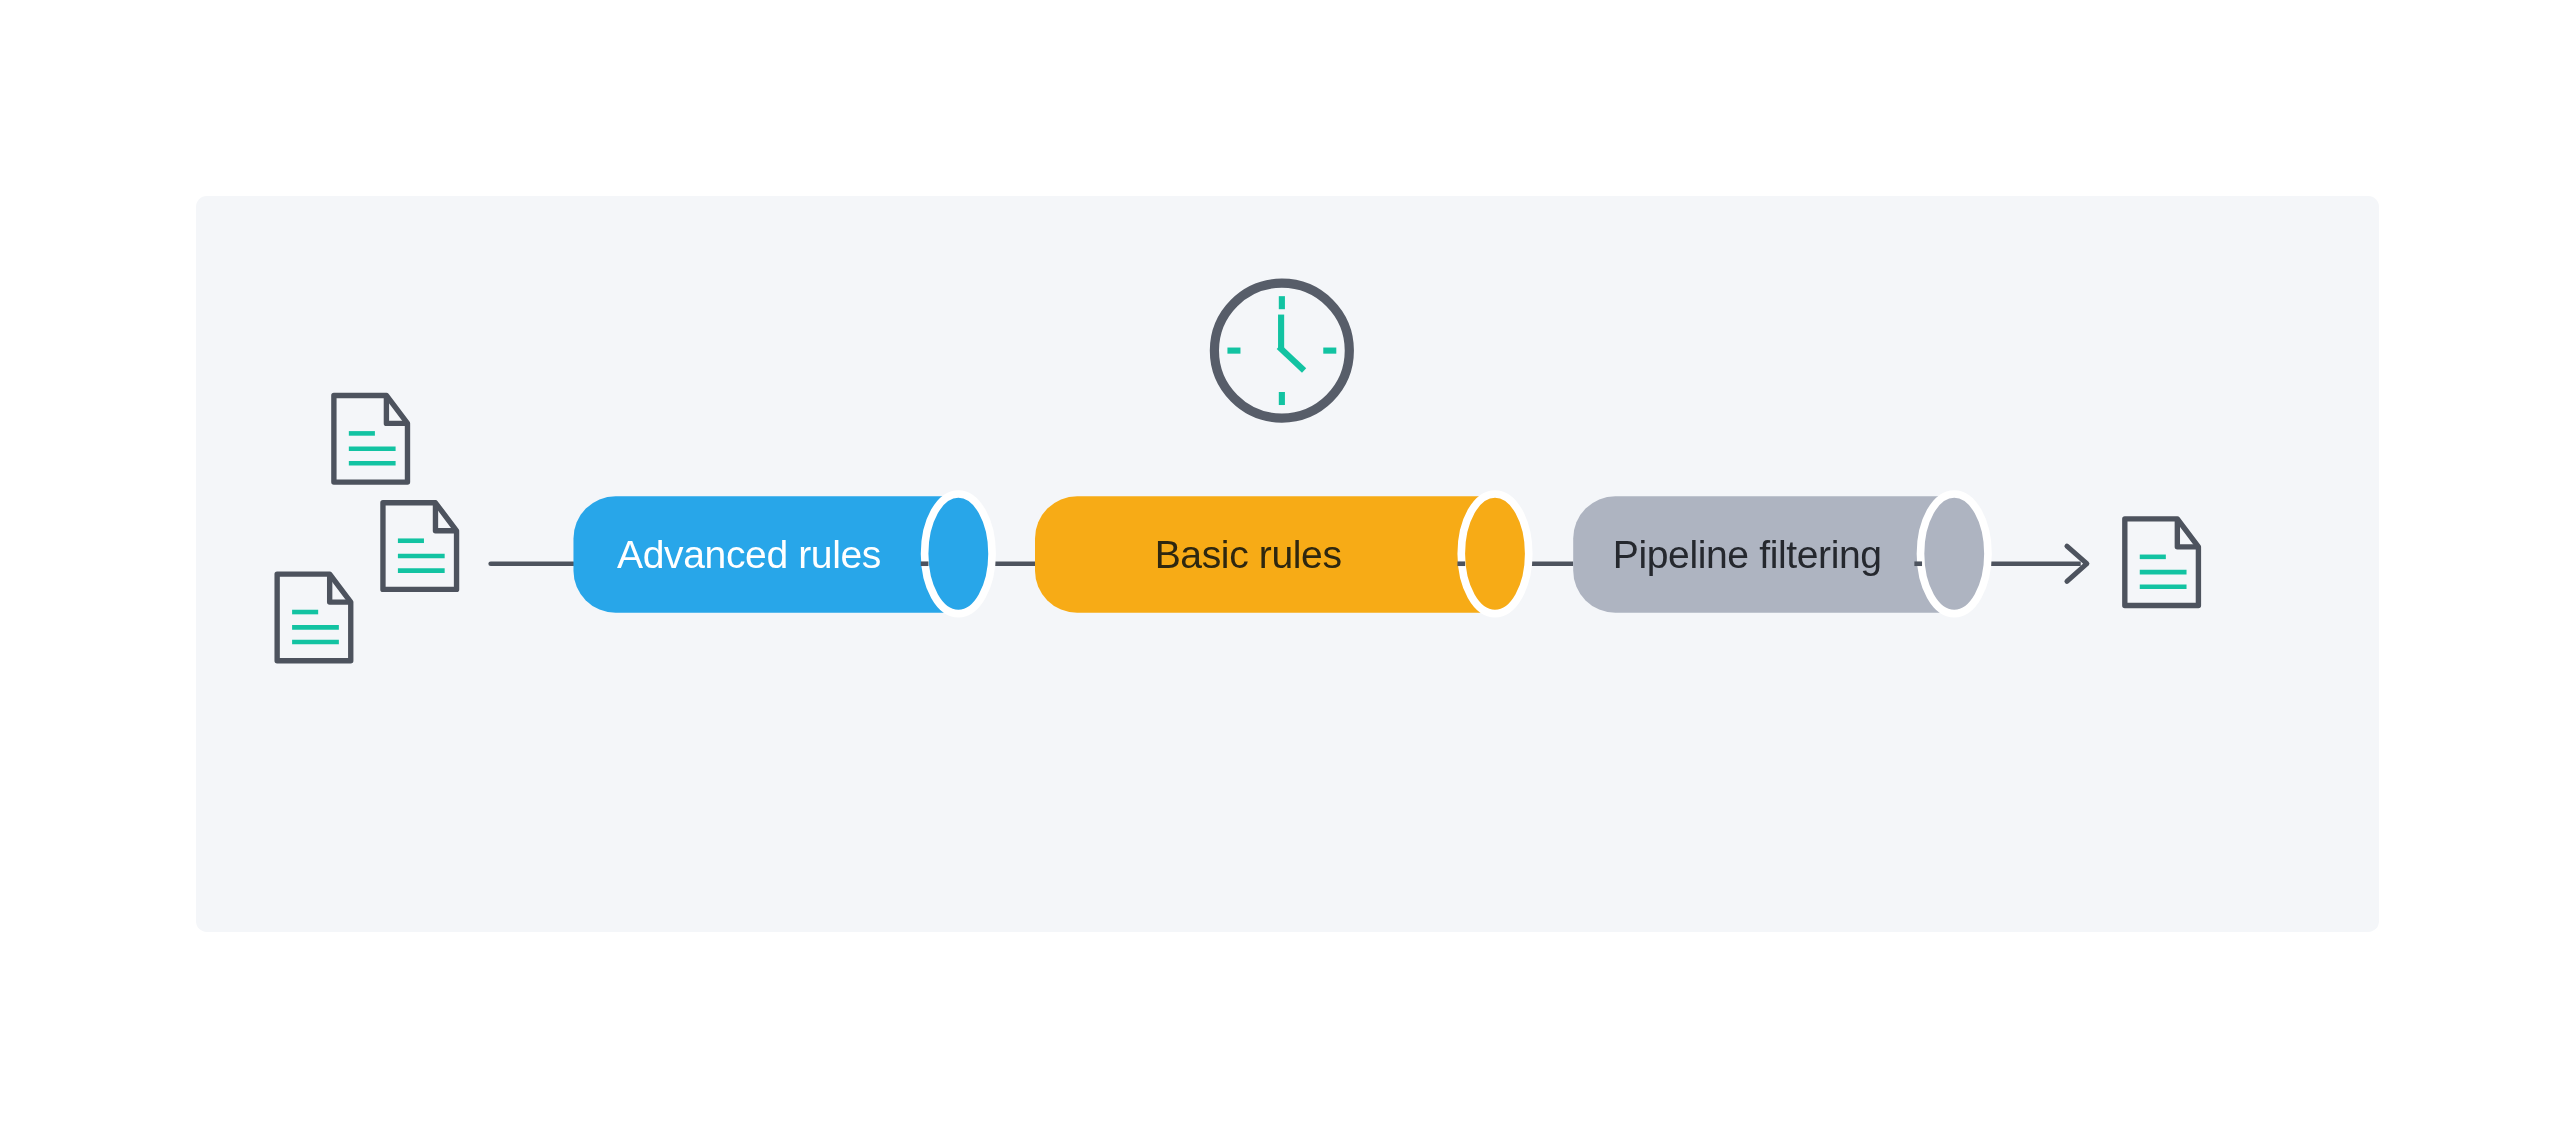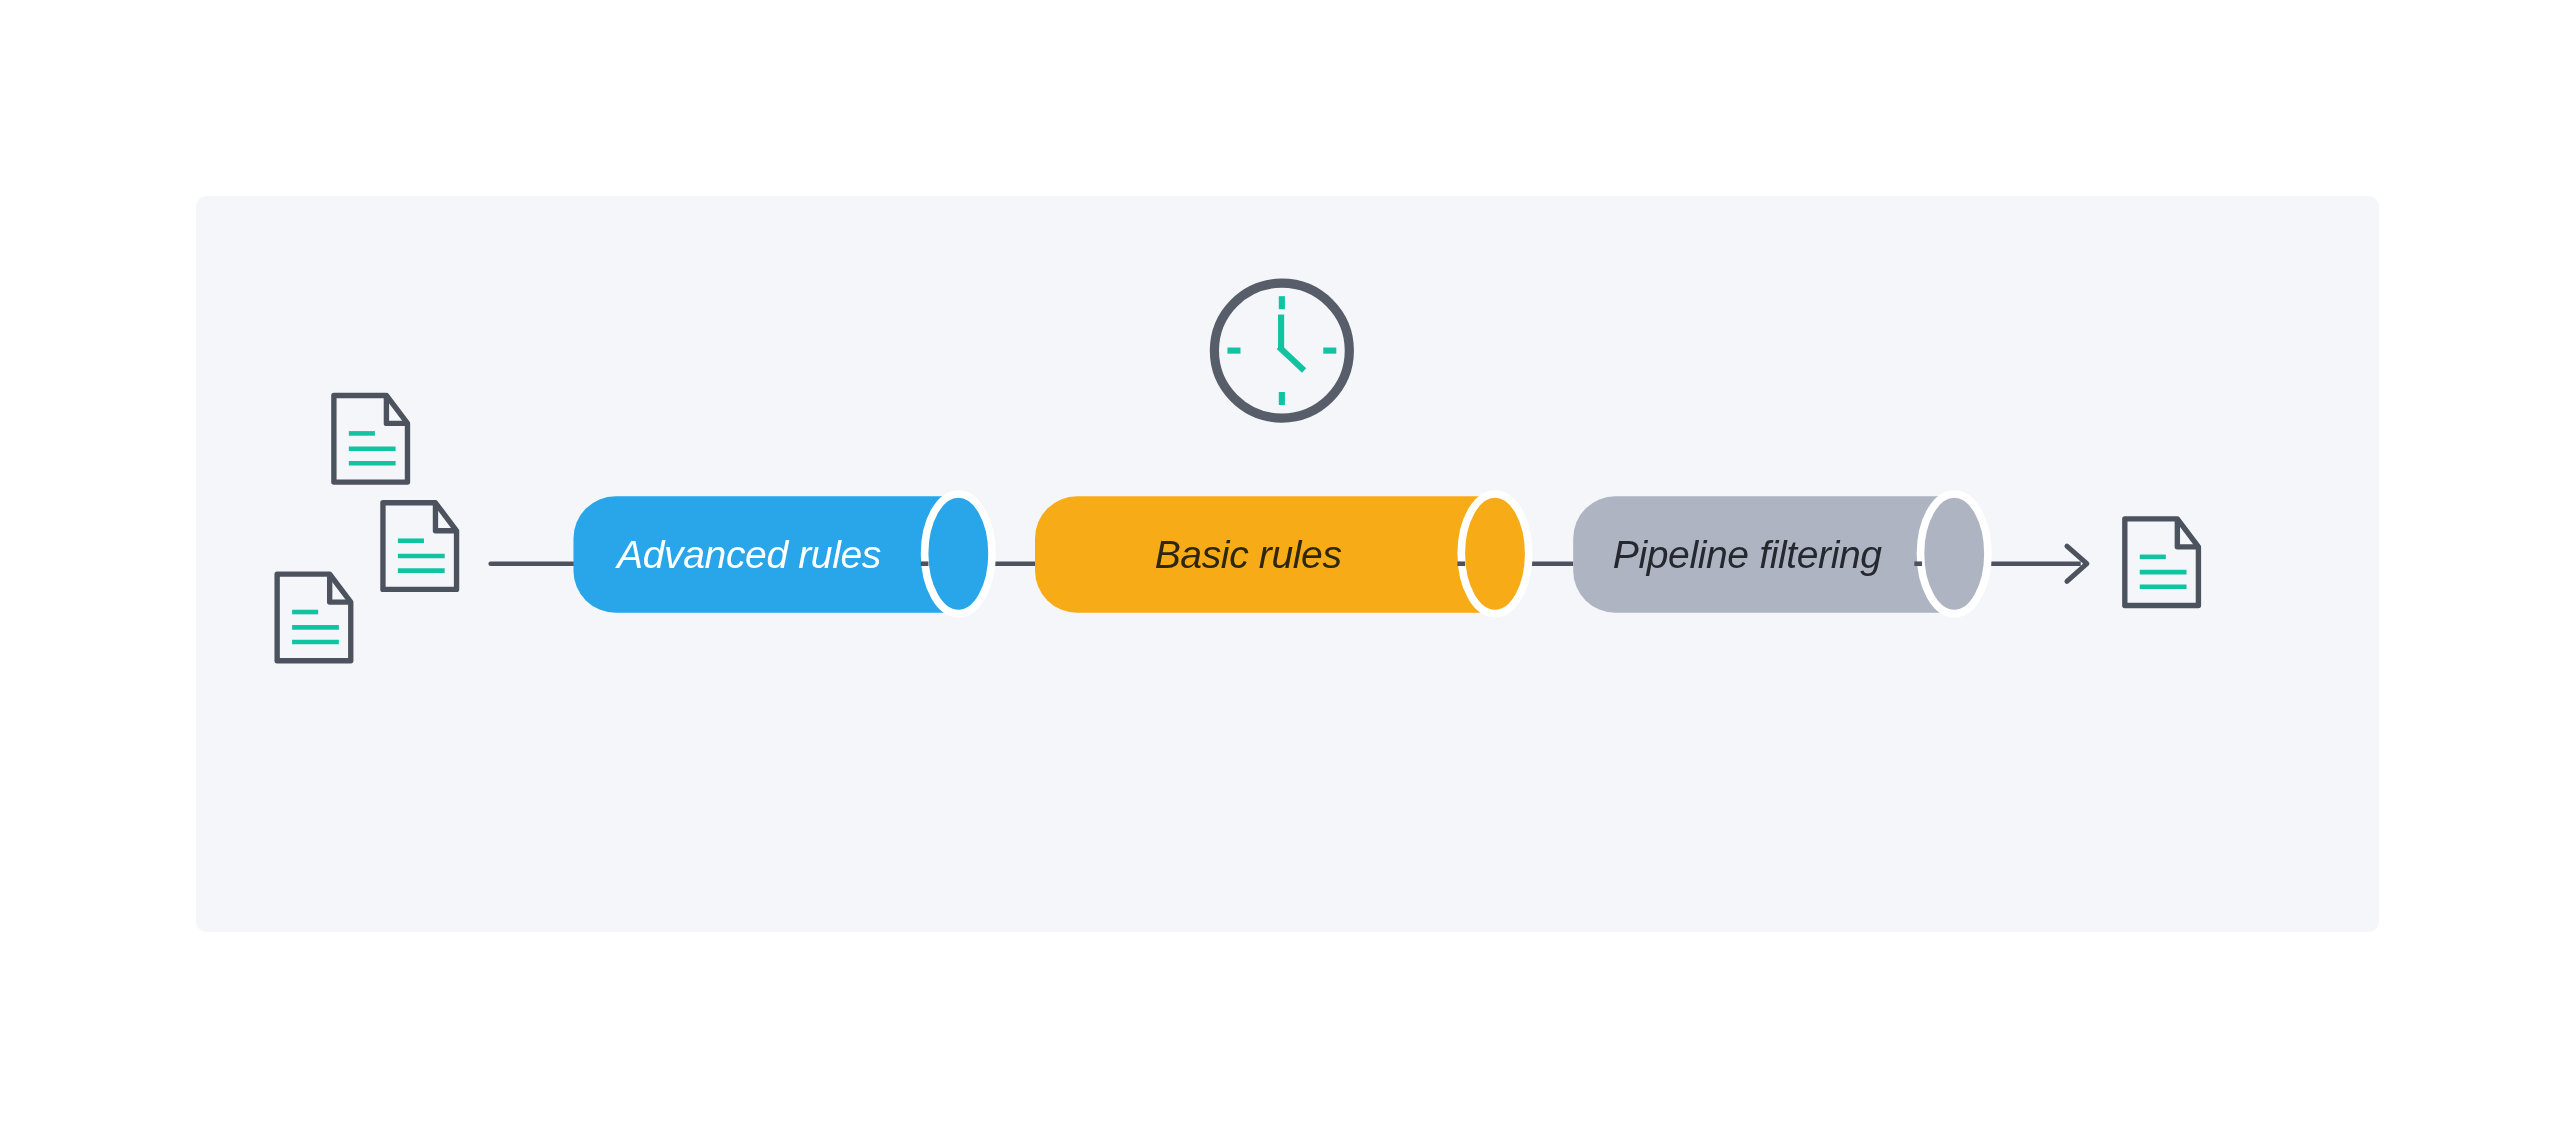--- a/index.html
+++ b/index.html
@@ -7,21 +7,20 @@
     padding: 0;
     background: #FFFFFF;
     font-family: "Liberation Sans", sans-serif;
   }
   .canvas {
     position: relative;
     width: 2576px;
     height: 1129px;
     background: var(--white, #FFFFFF);
     overflow: hidden;
-    font-style: italic;
   }
   .panel {
     position: absolute;
     left: 196px;
     top: 196px;
     width: 2183px;
     height: 736px;
     border-radius: 10.7px;
     background: var(--panel, #F4F6F9);
   }

